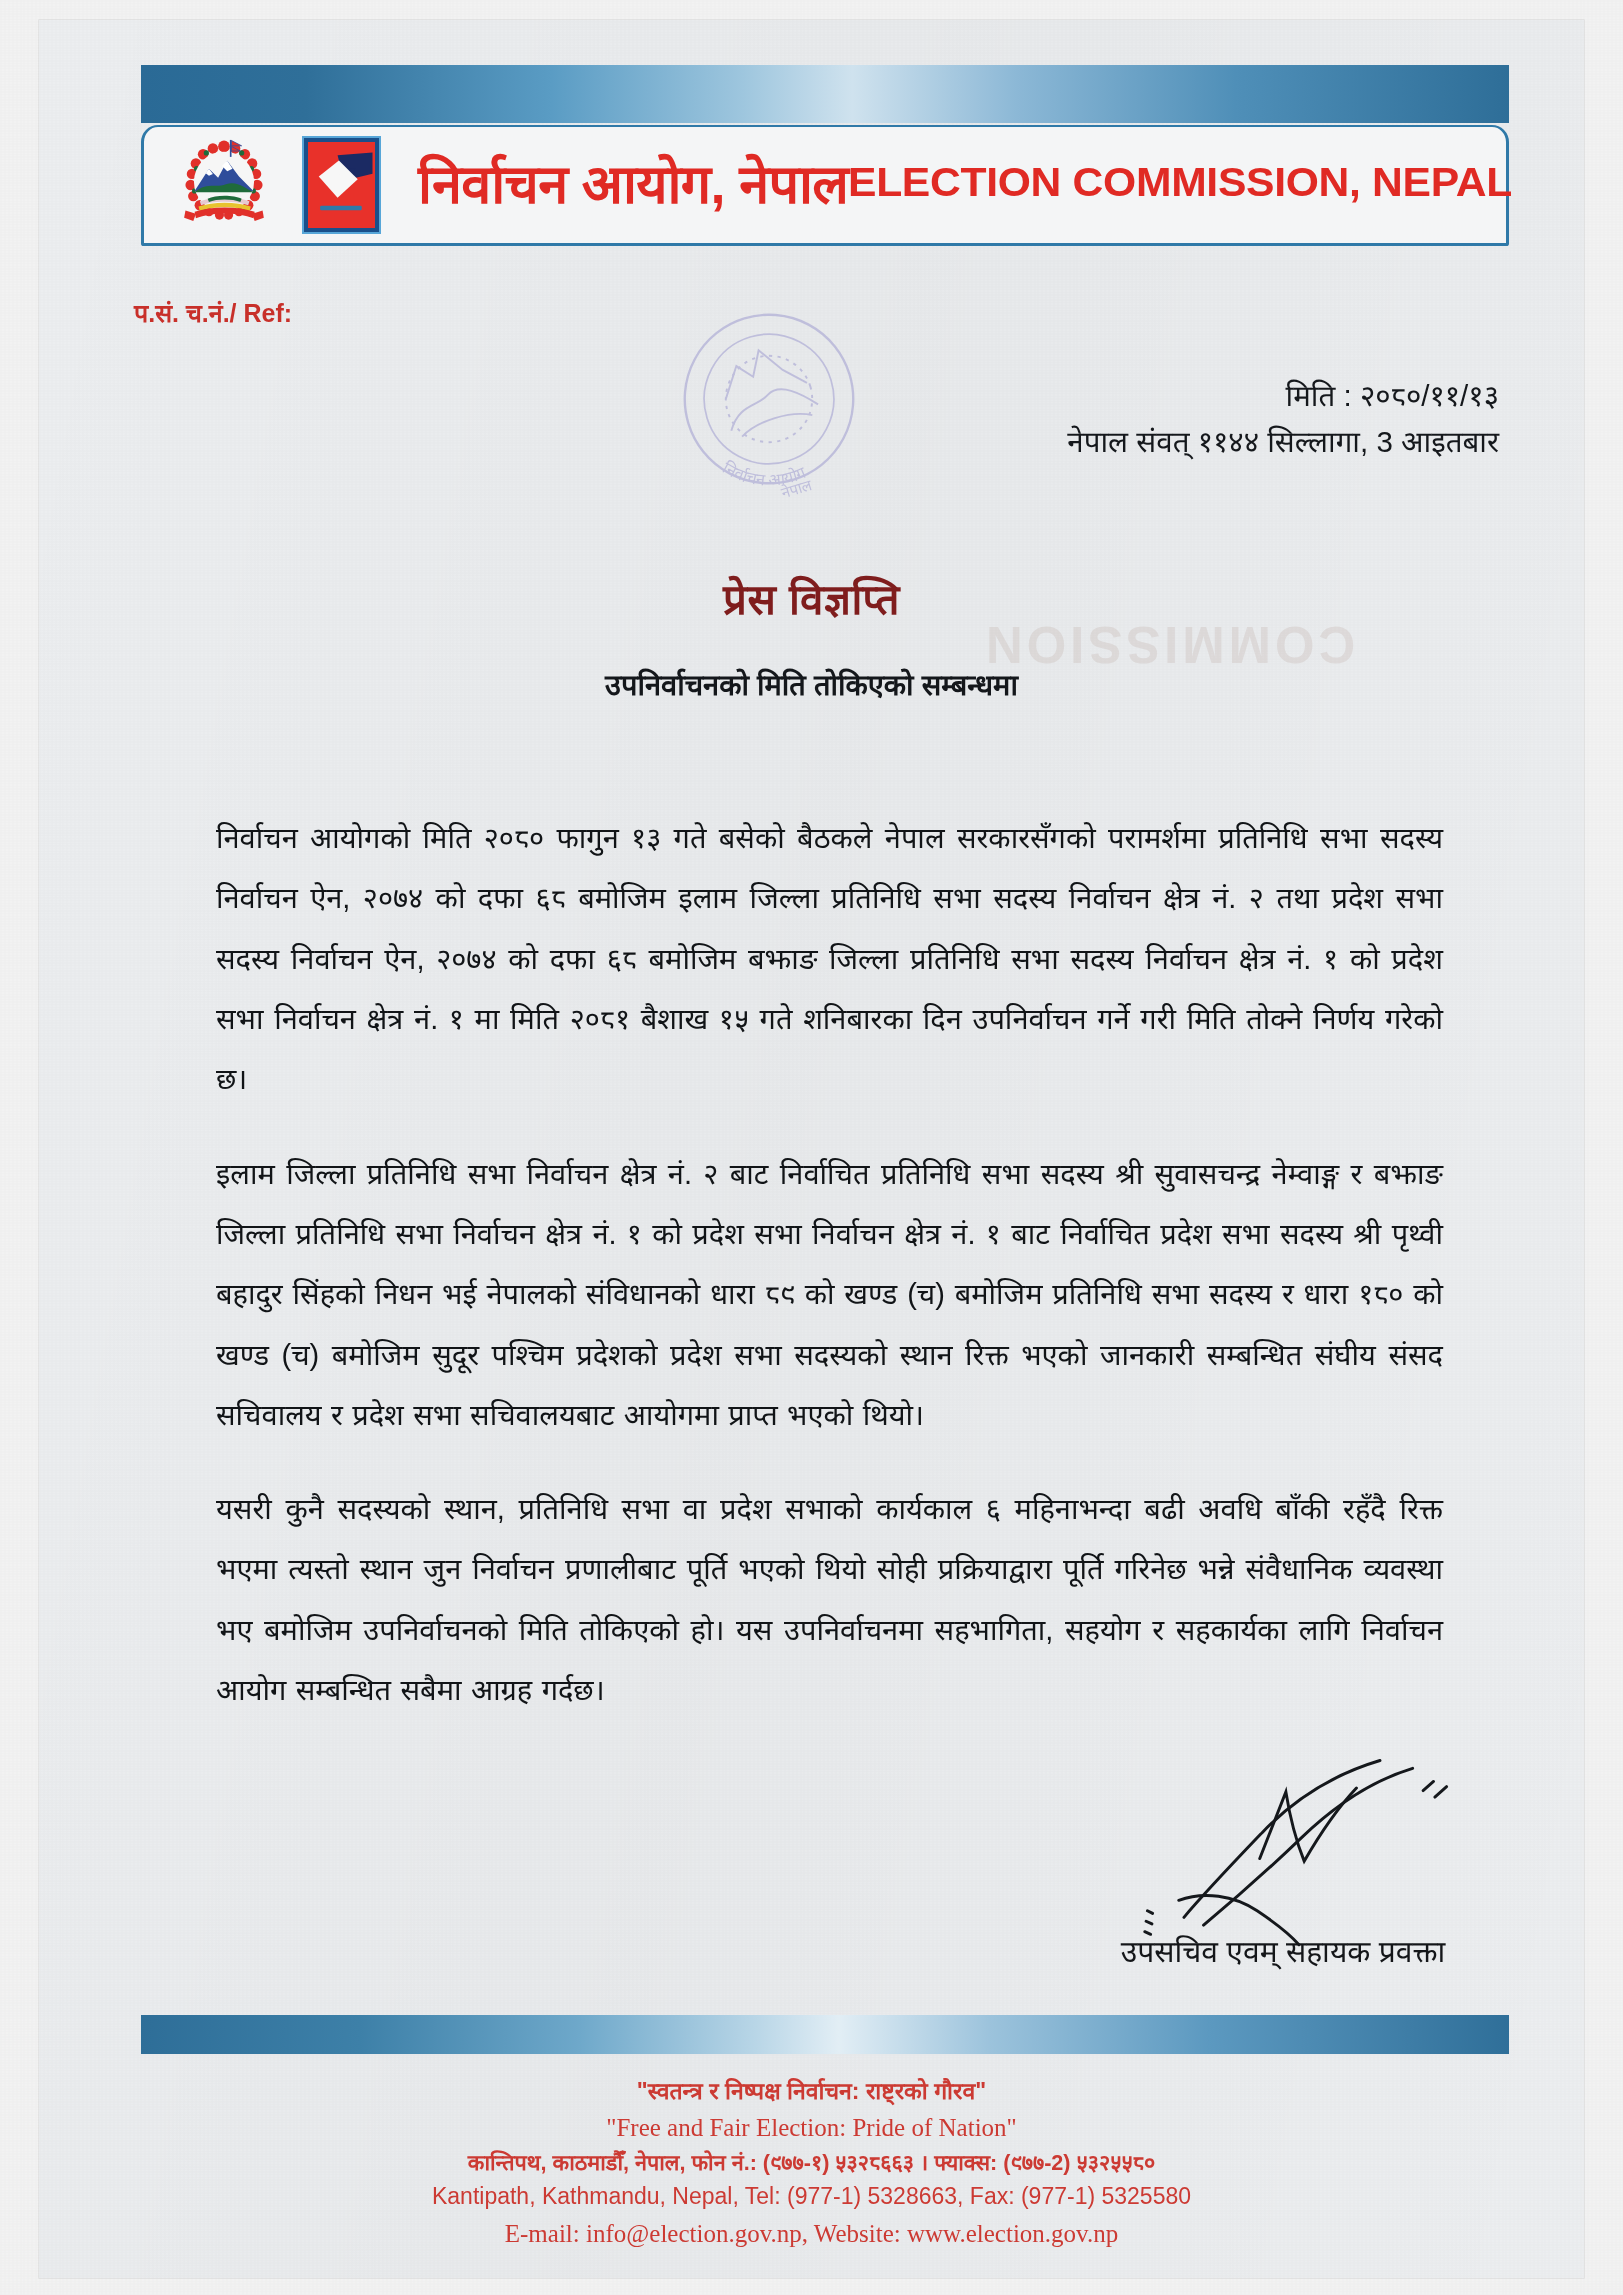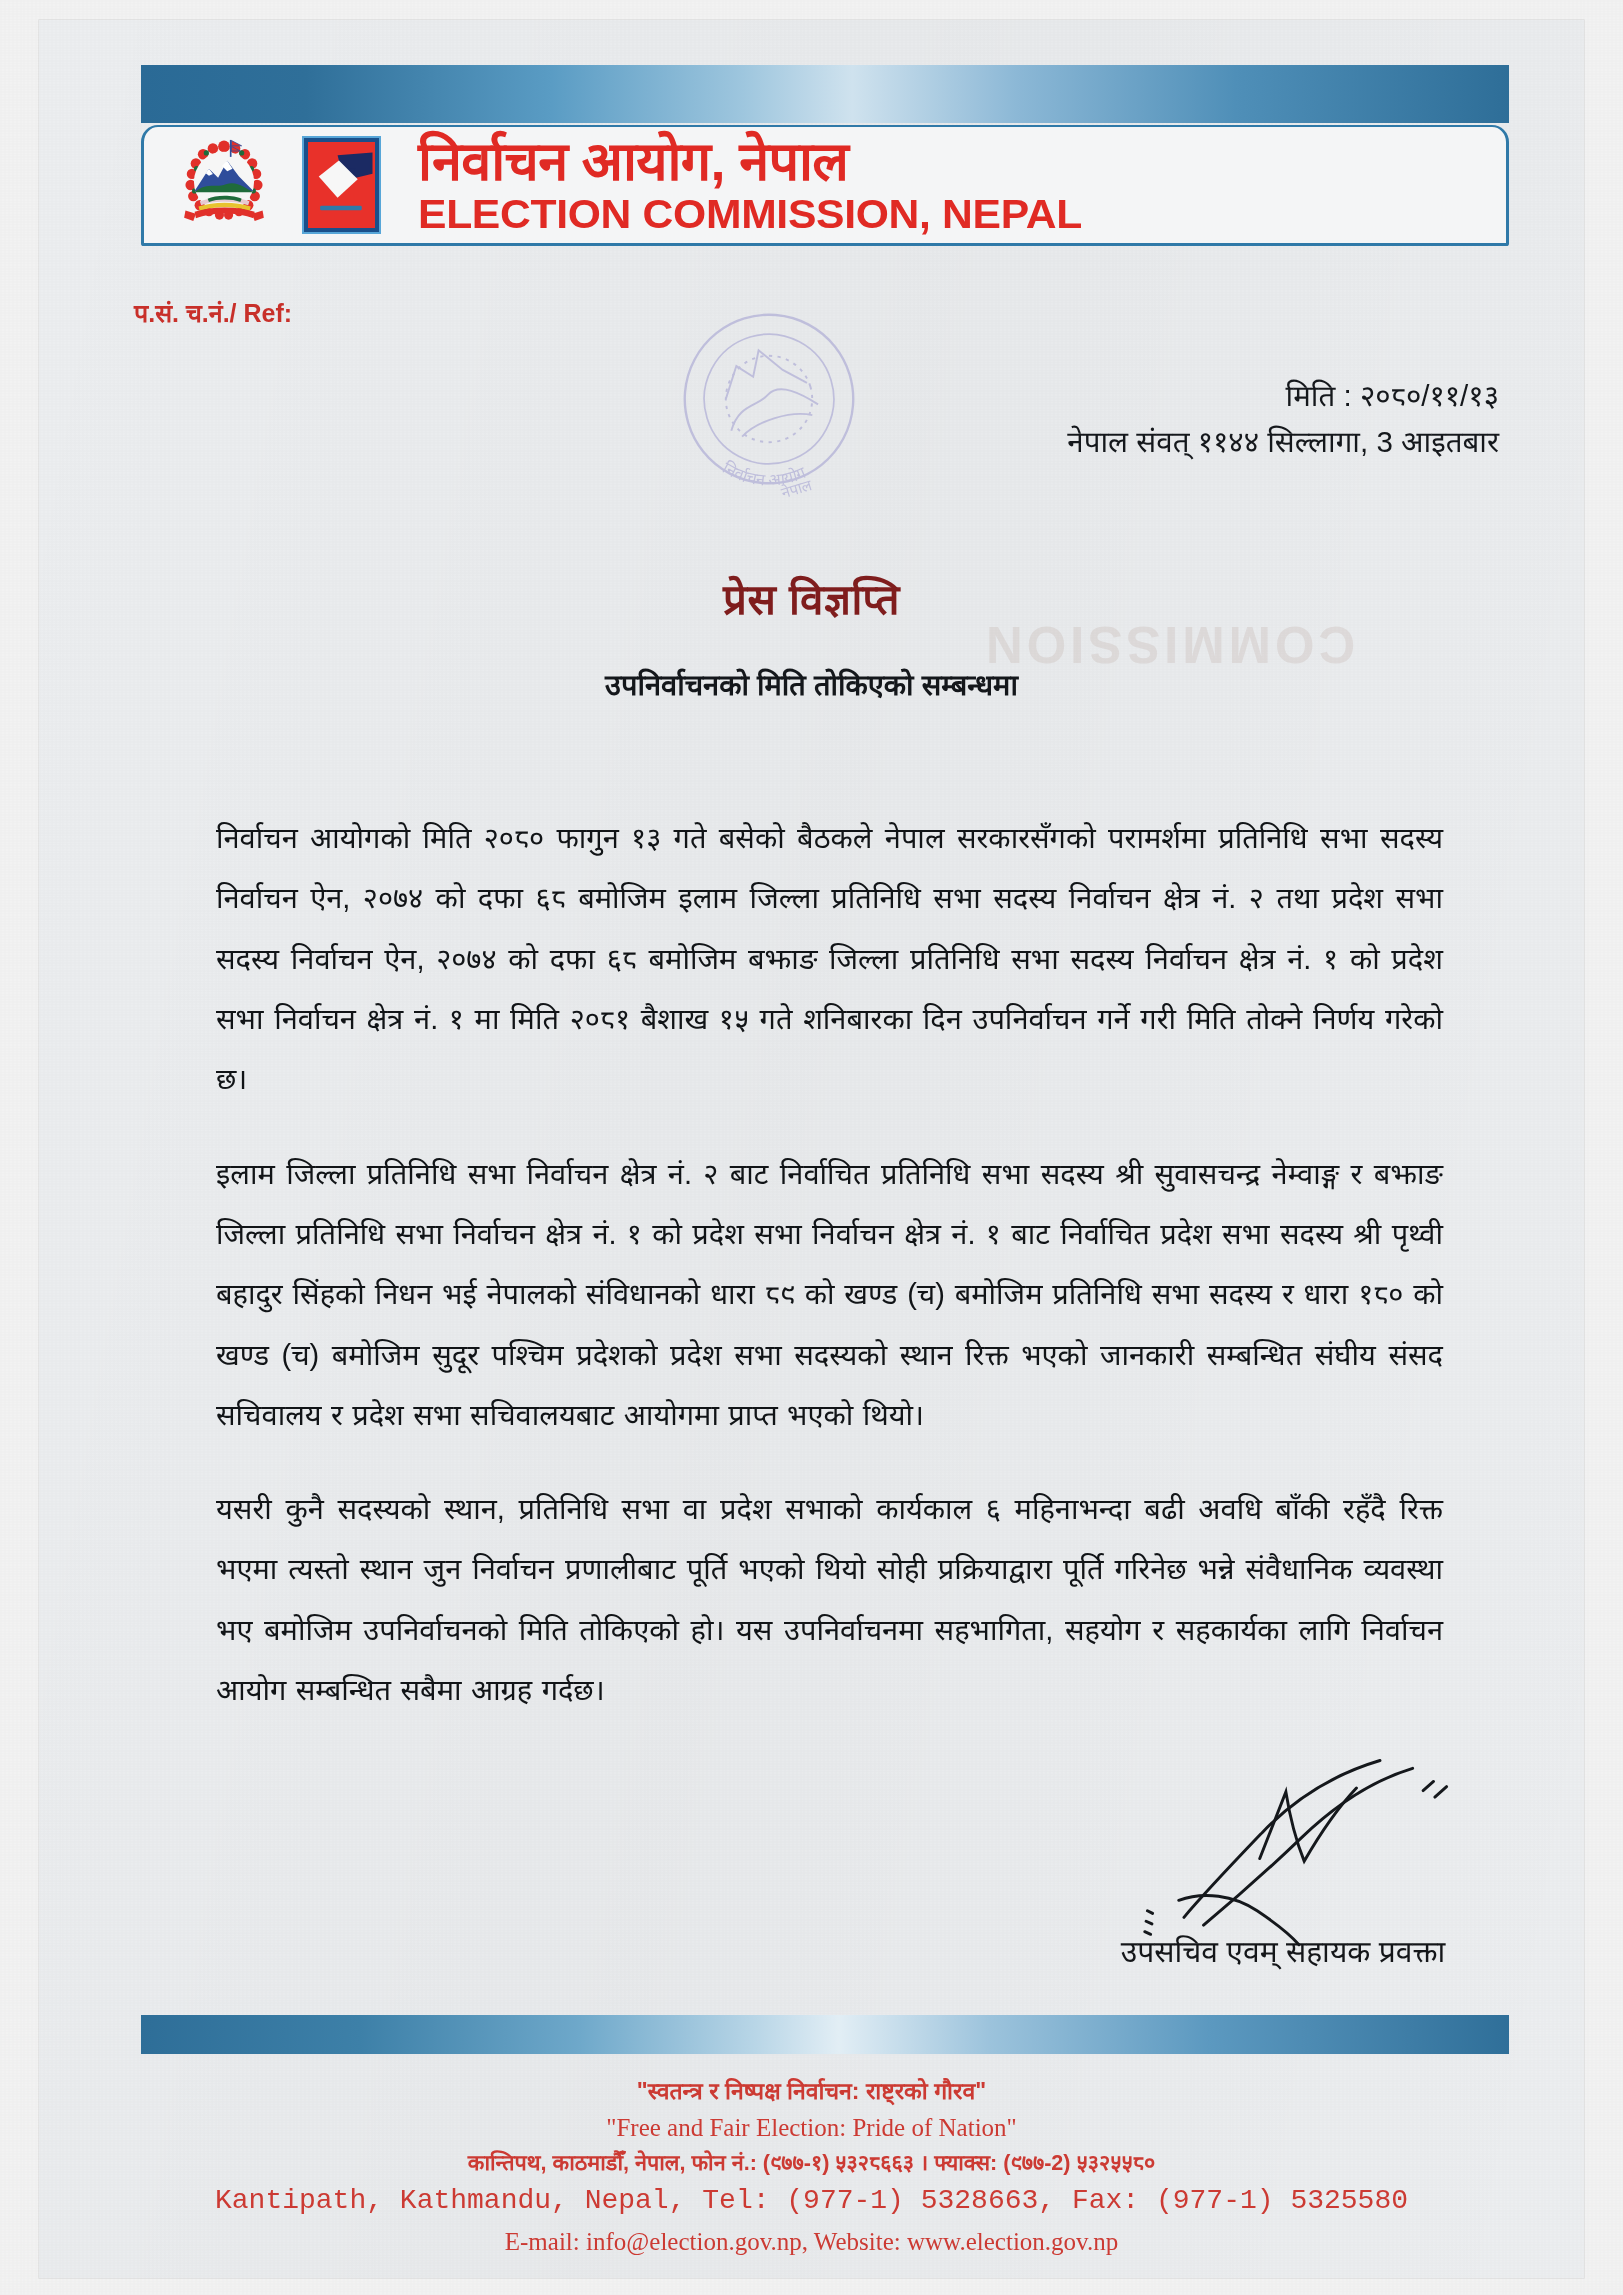--- a/index.html
+++ b/index.html
@@ -84,21 +84,21 @@
   }
   .ballot-inner {
     width: 100%; height: 100%;
     background: #e8312a;
     position: relative;
     overflow: hidden;
   }
   .header-titles {
     margin-left: 37px;
     display: flex;
-    flex-direction: column;
+    flex-direction: row;
     justify-content: center;
   }
   .title-np {
     font-family: "Liberation Sans", "DejaVu Sans", sans-serif;
     font-size: 54px;
     font-weight: 700;
     color: #e02a24;
     line-height: 1.02;
     letter-spacing: -0.7px;
     white-space: nowrap;
@@ -223,22 +223,22 @@
     text-align: center;
     color: #cc3a33;
   }
   .f-np-motto { font-size: 23px; font-weight: 700; line-height: 1.5; }
   .f-en-motto {
     font-family: "Liberation Serif", "DejaVu Serif", serif;
     font-size: 25px; line-height: 1.5;
   }
   .f-np-addr { font-size: 21.6px; font-weight: 700; line-height: 1.55; }
   .f-en-addr {
-    font-family: Liberation Mono, monospace;
-    font-size: 28px; line-height: 1.55;
+    font-family: Liberation Sans, sans-serif;
+    font-size: 23px; line-height: 1.55;
   }
   .f-email {
     font-family: "Liberation Serif", "DejaVu Serif", serif;
     font-size: 25px; line-height: 1.55;
   }
 
   
   .ghost {
     position: absolute;
     left: 982px; top: 615px;

